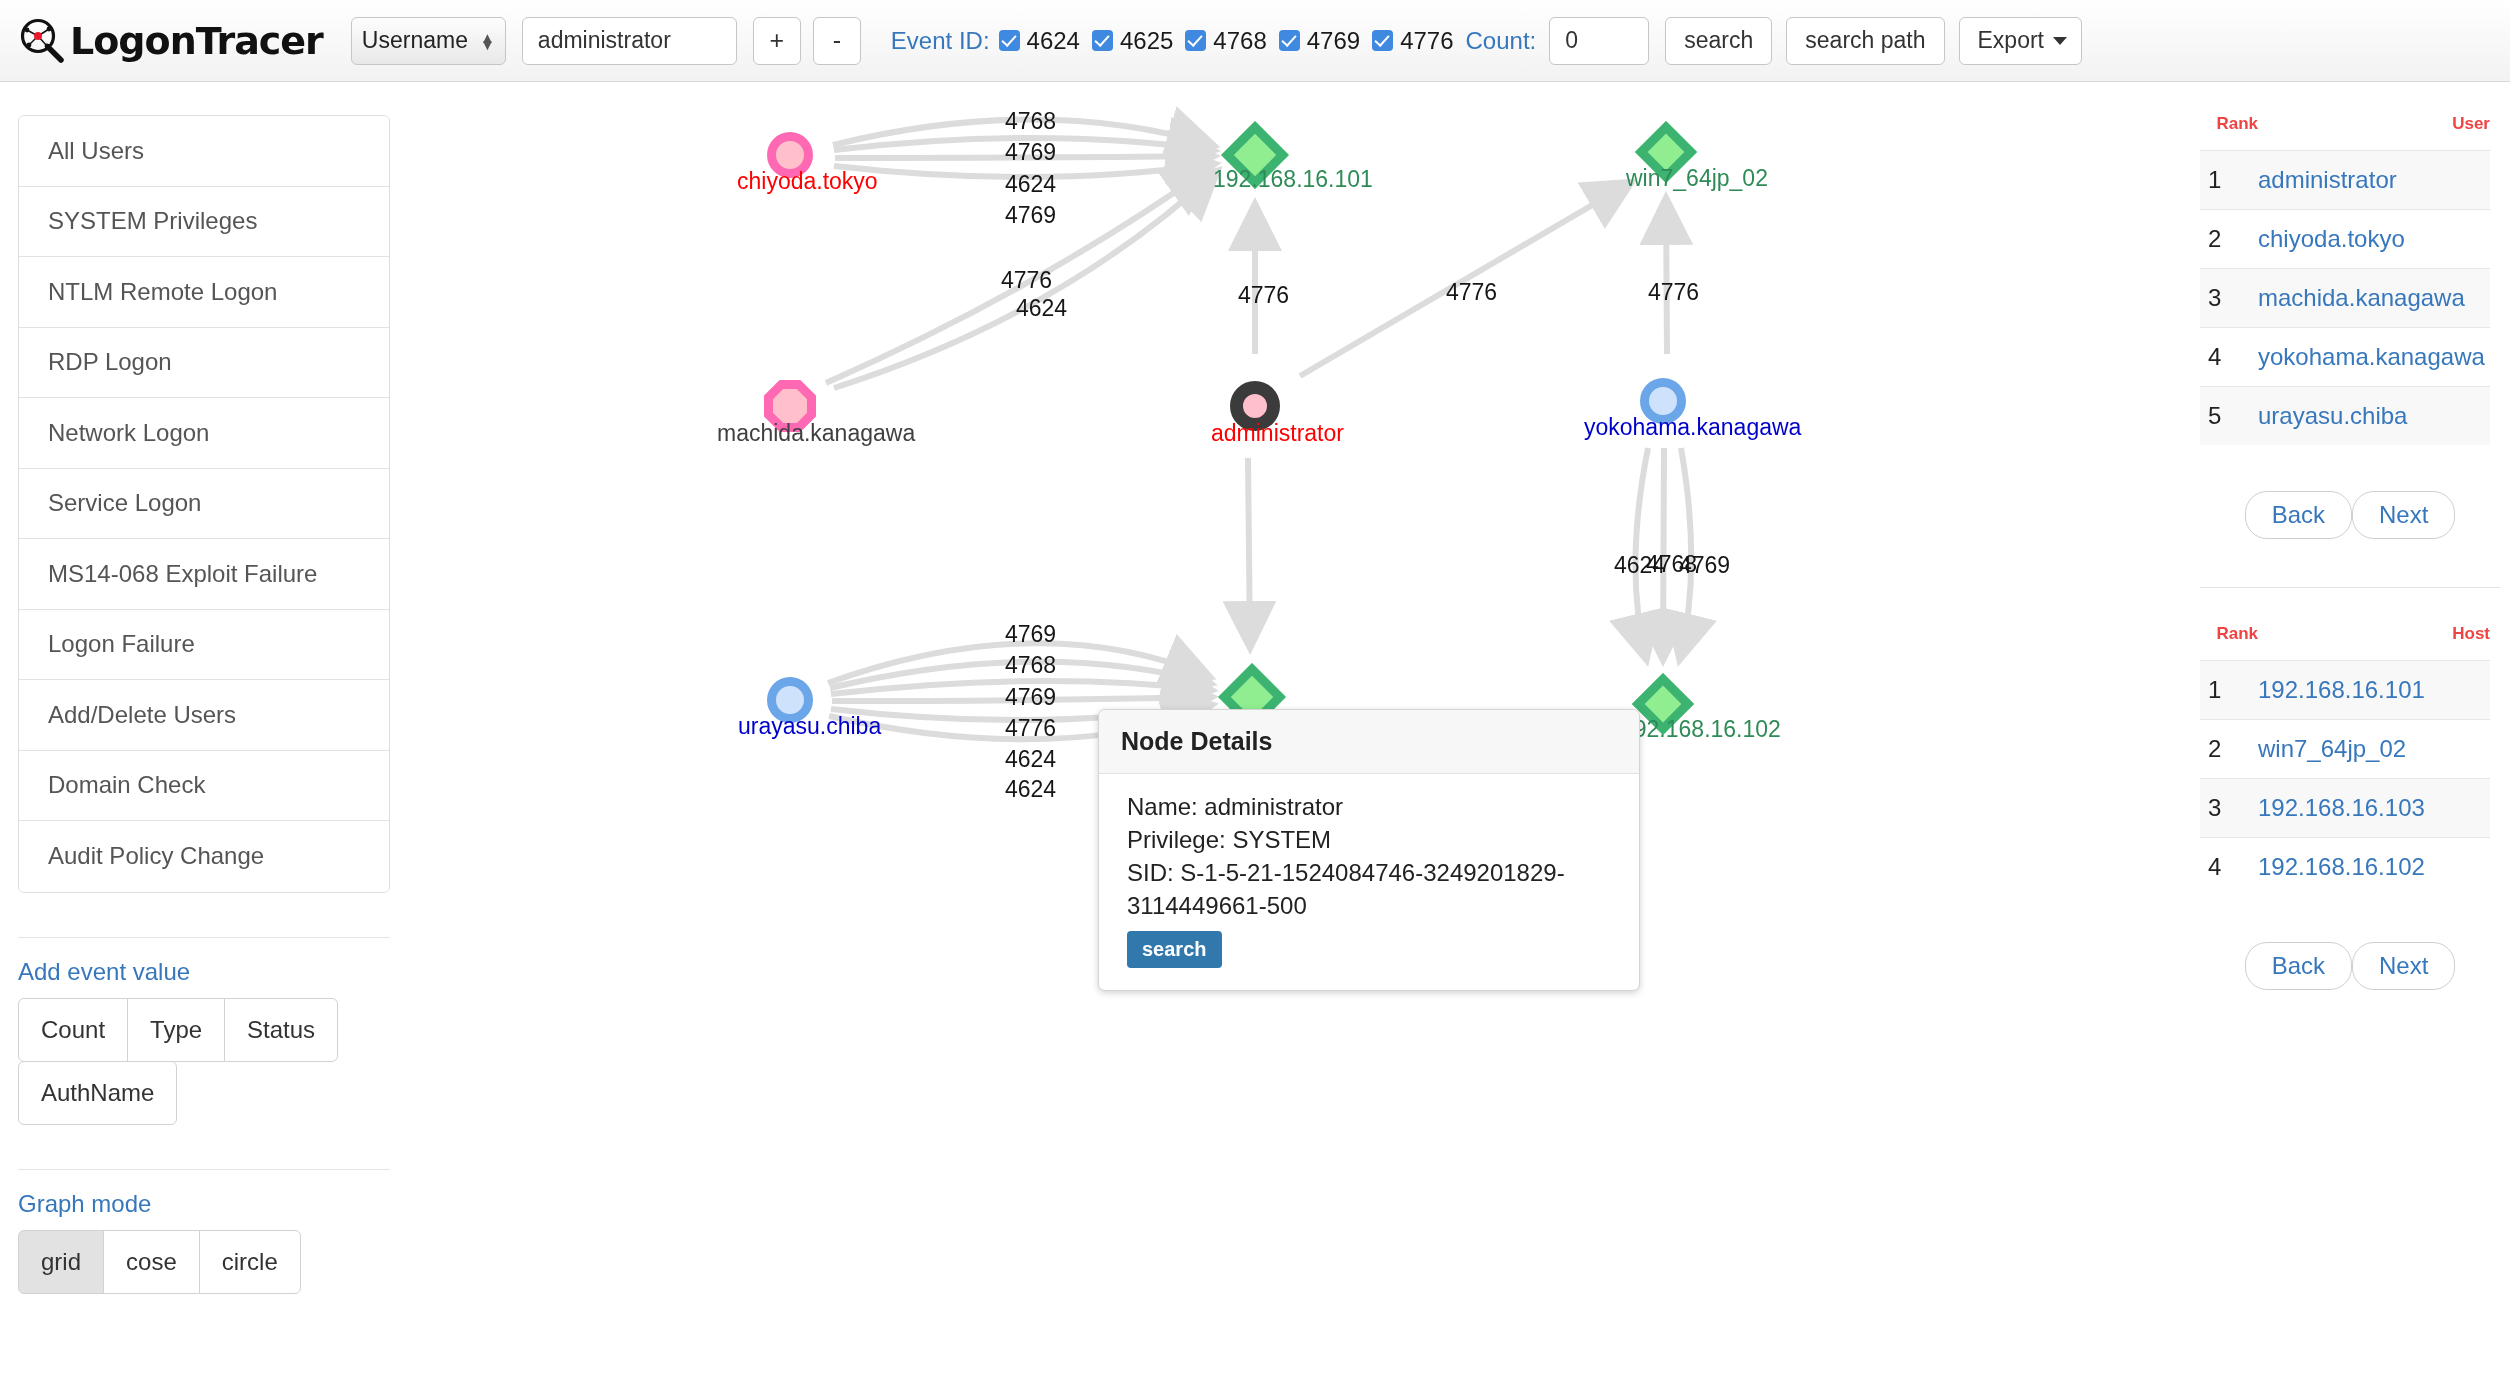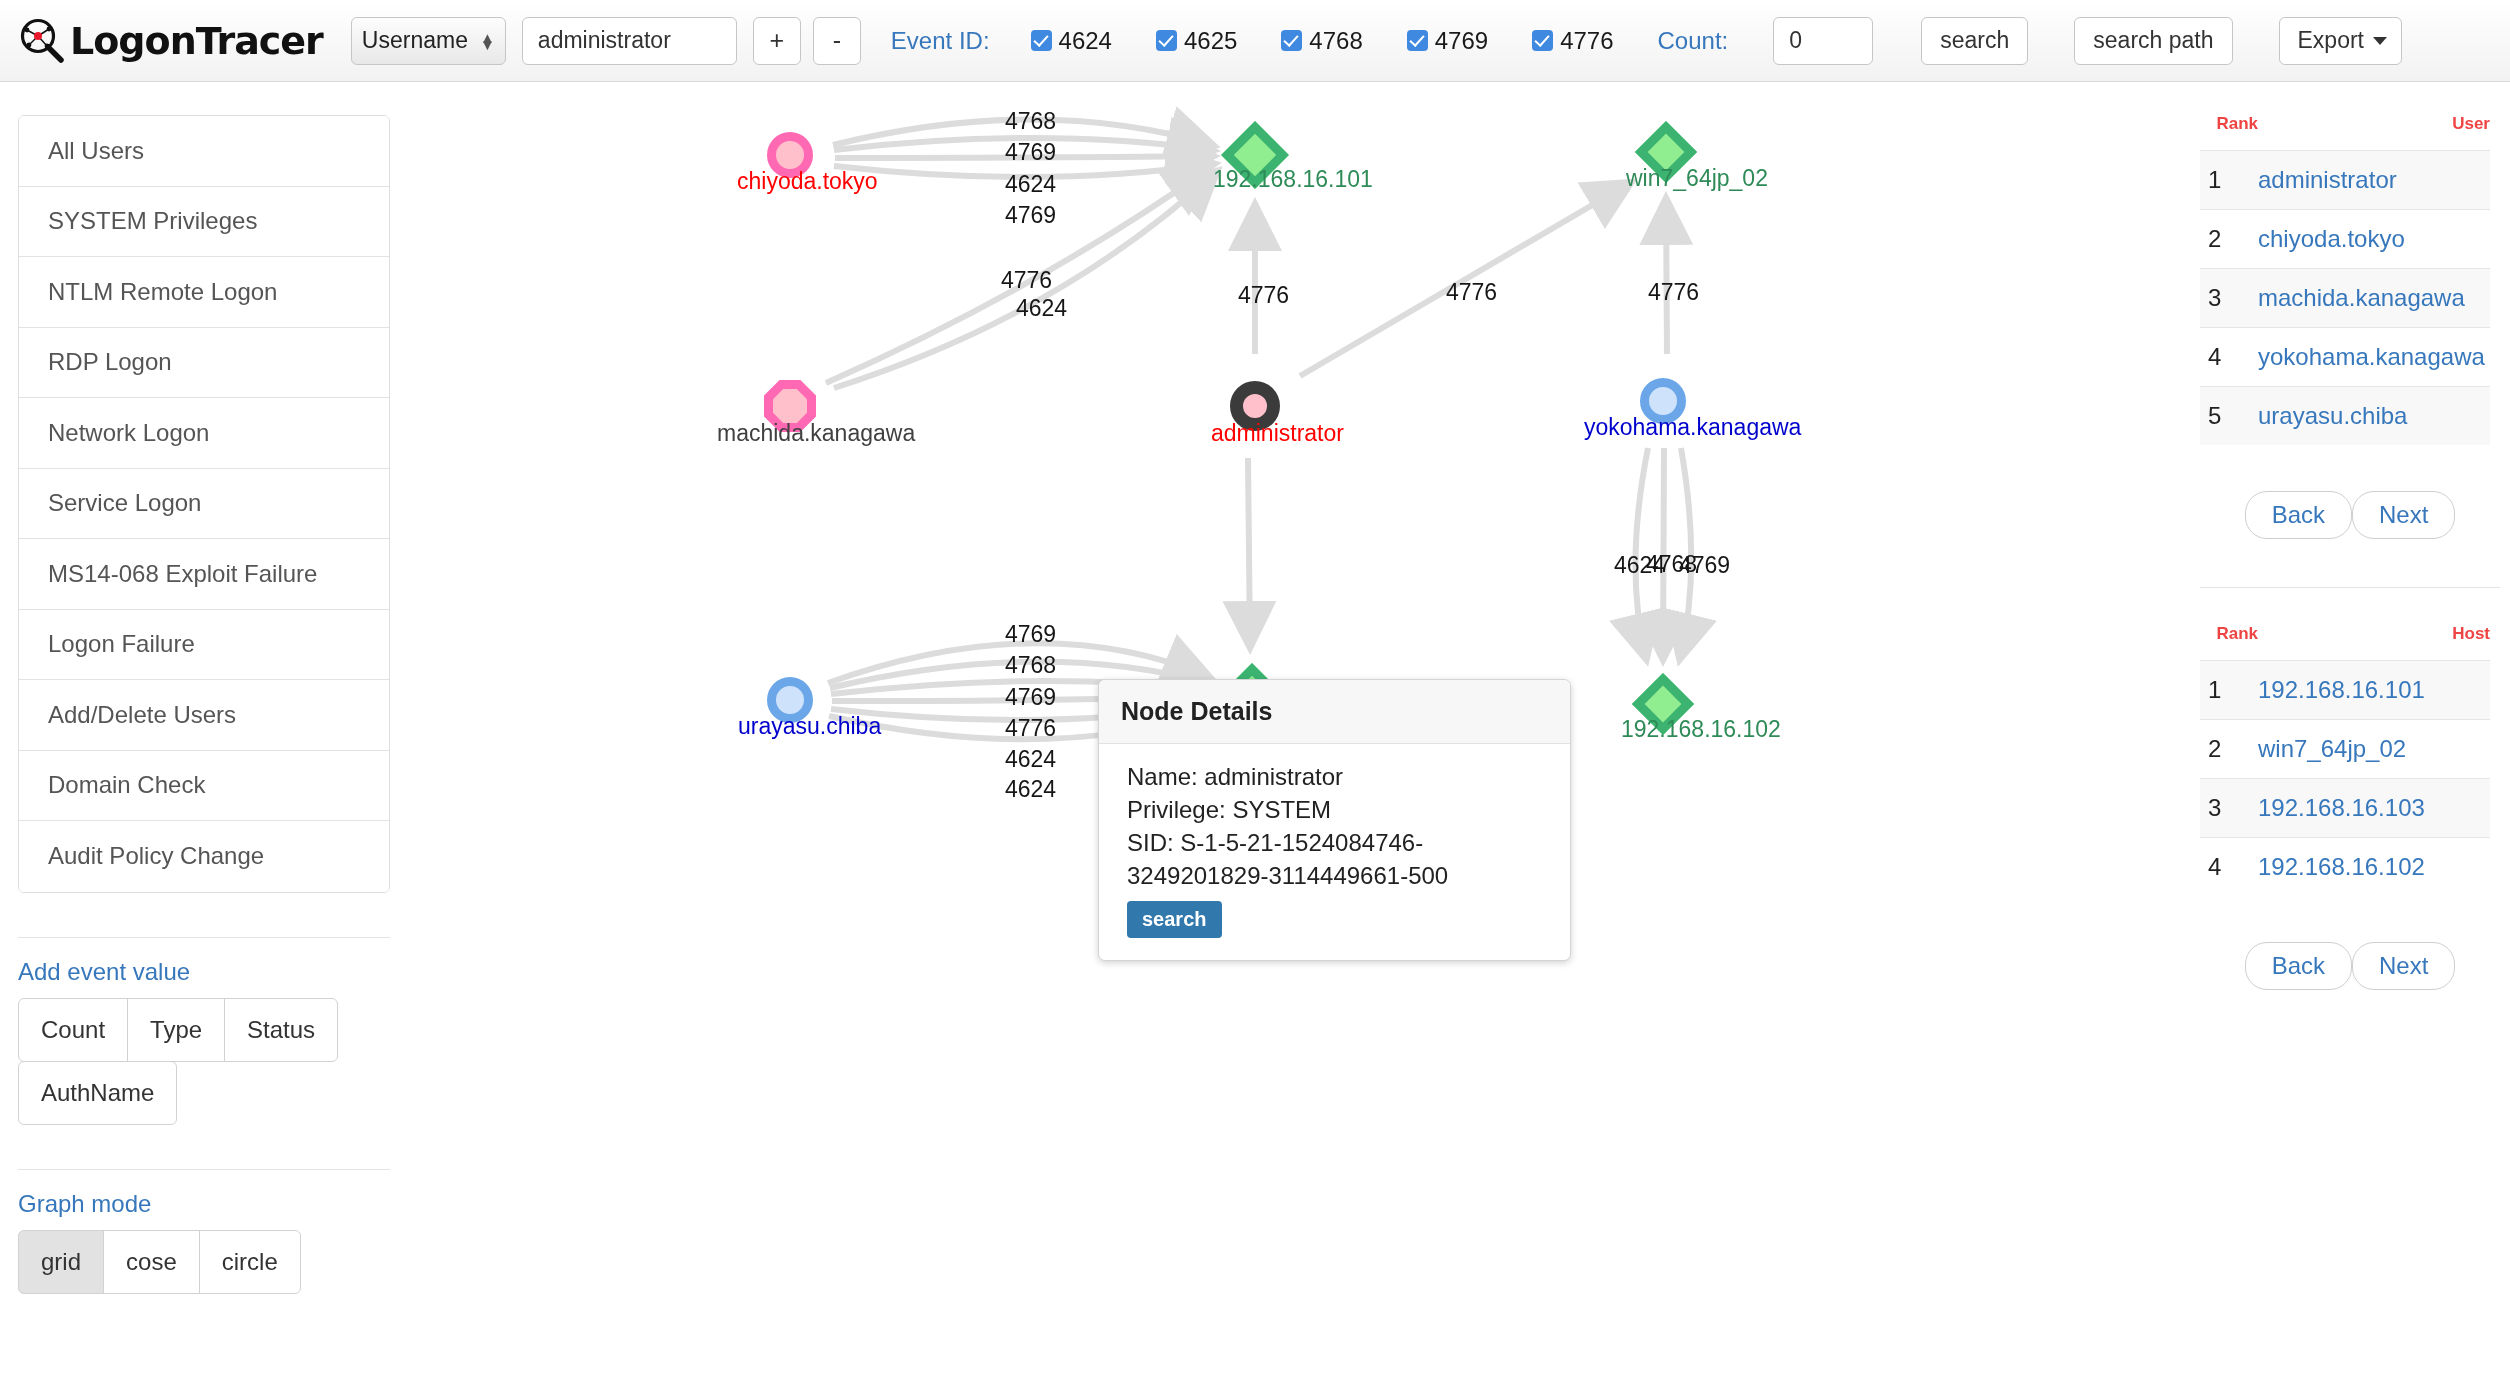--- a/index.html
+++ b/index.html
@@ -42,21 +42,21 @@
   #txt-username { width: 215px; padding: 0 13px; margin-right: 16px; }
   #txt-username input {
     border: none; outline: none; width: 100%;
     font-size: 23px; color: #333; font-family: "Liberation Sans", sans-serif;
     background: transparent;
   }
   .btn-pm {
     width: 48px; justify-content: center; margin-right: 12px;
     font-size: 25px; cursor: pointer; color: #333;
   }
-  #eventid-group { display: flex; align-items: center; margin-left: 18px; gap: 32px; }
+  #eventid-group { display: flex; align-items: center; margin-left: 18px; }
   .lbl-blue { color: #3777bc; font-size: 24px; margin-right: 9px; white-space: nowrap; }
   .evt { display: flex; align-items: center; margin-right: 12px; }
   .cbx {
     width: 21px; height: 21px; border-radius: 4px; background: #3f8ae0;
     margin-right: 7px; position: relative; cursor: pointer; flex: none;
   }
   .cbx::after {
     content: ""; position: absolute; left: 6px; top: 2px;
     width: 6px; height: 12px; border: solid #fff;
     border-width: 0 2.5px 2.5px 0; transform: rotate(42deg);
@@ -120,22 +120,22 @@
     clip-path: polygon(30% 0%,70% 0%,100% 30%,100% 70%,70% 100%,30% 100%,0% 70%,0% 30%);
   }
   .dia { transform: rotate(45deg); }
   .edge-lbl {
     position: absolute; font-size: 23px; color: #161616;
     font-family: "Liberation Sans", sans-serif; white-space: nowrap;
   }
 
   
   #node-details {
-    position: absolute; left: 1098px; top: 679px;
-    width: 473px; background: #fff;
+    position: absolute; left: 1098px; top: 709px;
+    width: 542px; background: #fff;
     border: 1px solid #d4d4d4; border-radius: 7px;
     box-shadow: 0 2px 7px rgba(0,0,0,.18);
   }
   #nd-header {
     padding: 17px 22px; font-size: 25px; font-weight: bold; color: #222;
     background: #f7f7f7; border-bottom: 1px solid #e2e2e2;
     border-radius: 7px 7px 0 0;
   }
   #nd-body { padding: 16px 22px 22px 28px; }
   .nd-line { font-size: 24px; color: #222; line-height: 33px; }

